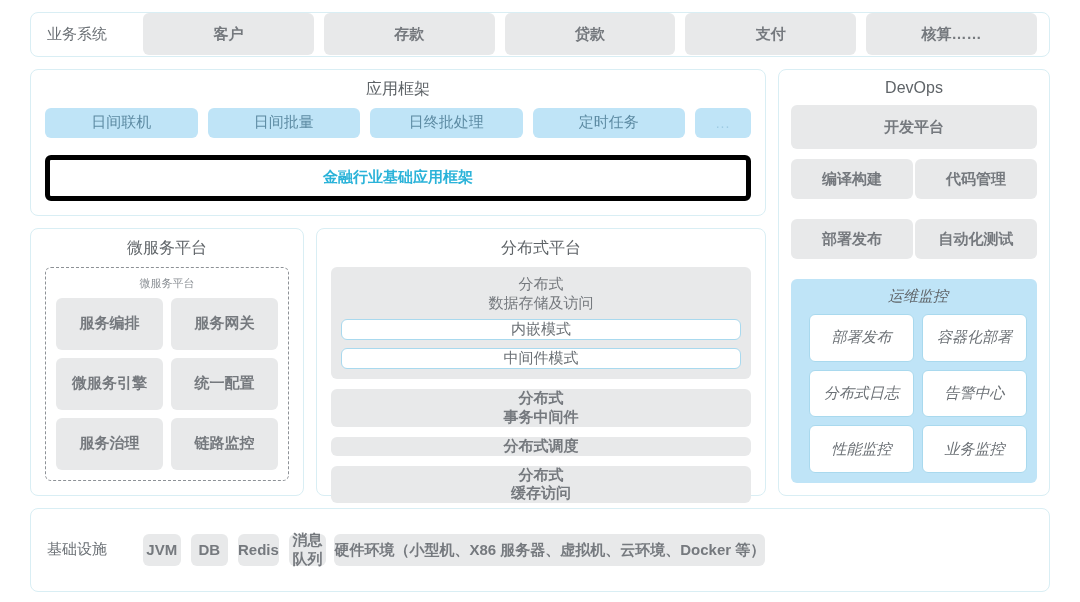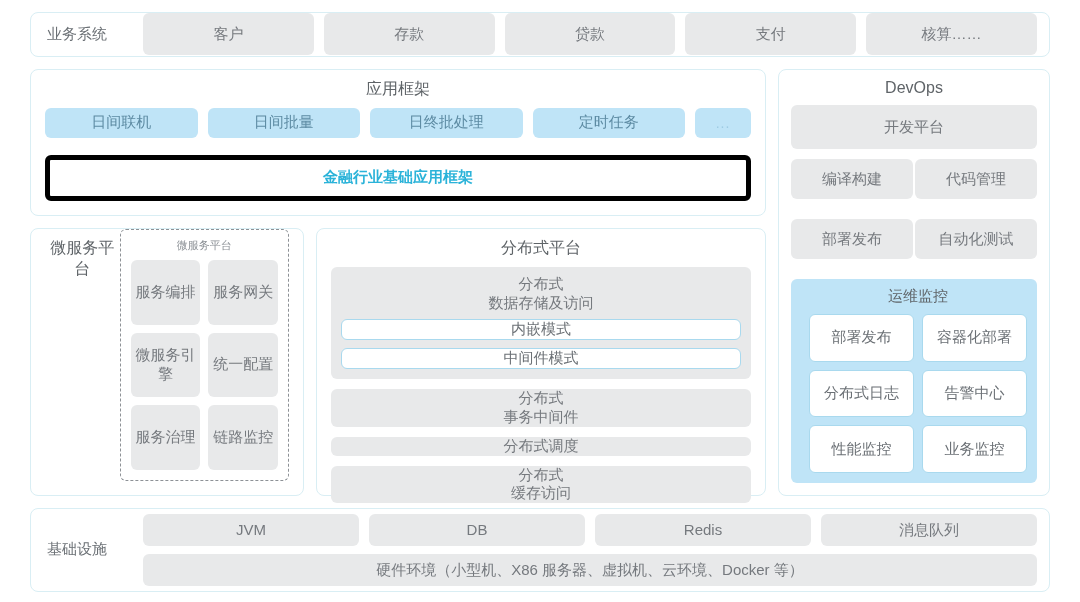--- a/index.html
+++ b/index.html
@@ -39,20 +39,21 @@
     border-radius: 6px;
     display: flex;
     align-items: center;
     justify-content: center;
     text-align: center;
     color: #75797e;
     font-size: 15px;
     line-height: 1.25;
     box-sizing: border-box;
     white-space: pre-line;
+    font-weight: bold;
   }
   .tile-blue {
     background: #bfe4f7;
     color: #5d8ba3;
     border-radius: 6px;
     display: flex;
     align-items: center;
     justify-content: center;
     text-align: center;
     font-size: 15px;
@@ -147,21 +148,21 @@
     font-weight: bold;
   }
 
   
   .lower {
     display: flex;
     gap: 12px;
     flex: 1 1 auto;
     min-height: 0;
   }
-  .micro { flex: 0 0 274px; display: flex; flex-direction: row; padding: 0 14px 14px 14px; box-sizing: border-box;}
+  .micro { flex: 0 0 274px; display: flex; flex-direction: column; padding: 0 14px 14px 14px; box-sizing: border-box;}
   .micro-dashed {
     border: 1px dashed #8d9196;
     border-radius: 6px;
     flex: 1 1 auto;
     padding: 8px 10px 10px 10px;
     box-sizing: border-box;
     display: flex;
     flex-direction: column;
   }
   .micro-sub {
@@ -221,20 +222,21 @@
   }
   .devops-pair .tile { flex: 1 1 0; height: 40px; }
   .ops {
     background: #bfe4f7;
     border-radius: 6px;
     flex: 1 1 auto;
     padding: 0 10px 10px 18px;
     box-sizing: border-box;
     display: flex;
     flex-direction: column;
+    font-style: italic;
   }
   .ops-title {
     text-align: center;
     font-size: 15px;
     color: #5f6468;
     padding: 8px 0 8px 0;
   }
   .ops-grid {
     flex: 1 1 auto;
     display: grid;
@@ -247,21 +249,21 @@
   .infra {
     display: flex;
     align-items: center;
     height: 94px;
     padding: 0 12px 0 16px;
     gap: 10px;
   }
   .infra-body {
     flex: 1 1 auto;
     display: flex;
-    flex-direction: column;
+    flex-direction: row;
     gap: 8px;
   }
   .infra-top { display: flex; gap: 10px; }
   .infra-top .tile { flex: 1 1 0; height: 32px; }
   .infra-bottom .tile { width: 100%; height: 32px; }
 </style>
 </head>
 <body>
 
 <div class="page">

